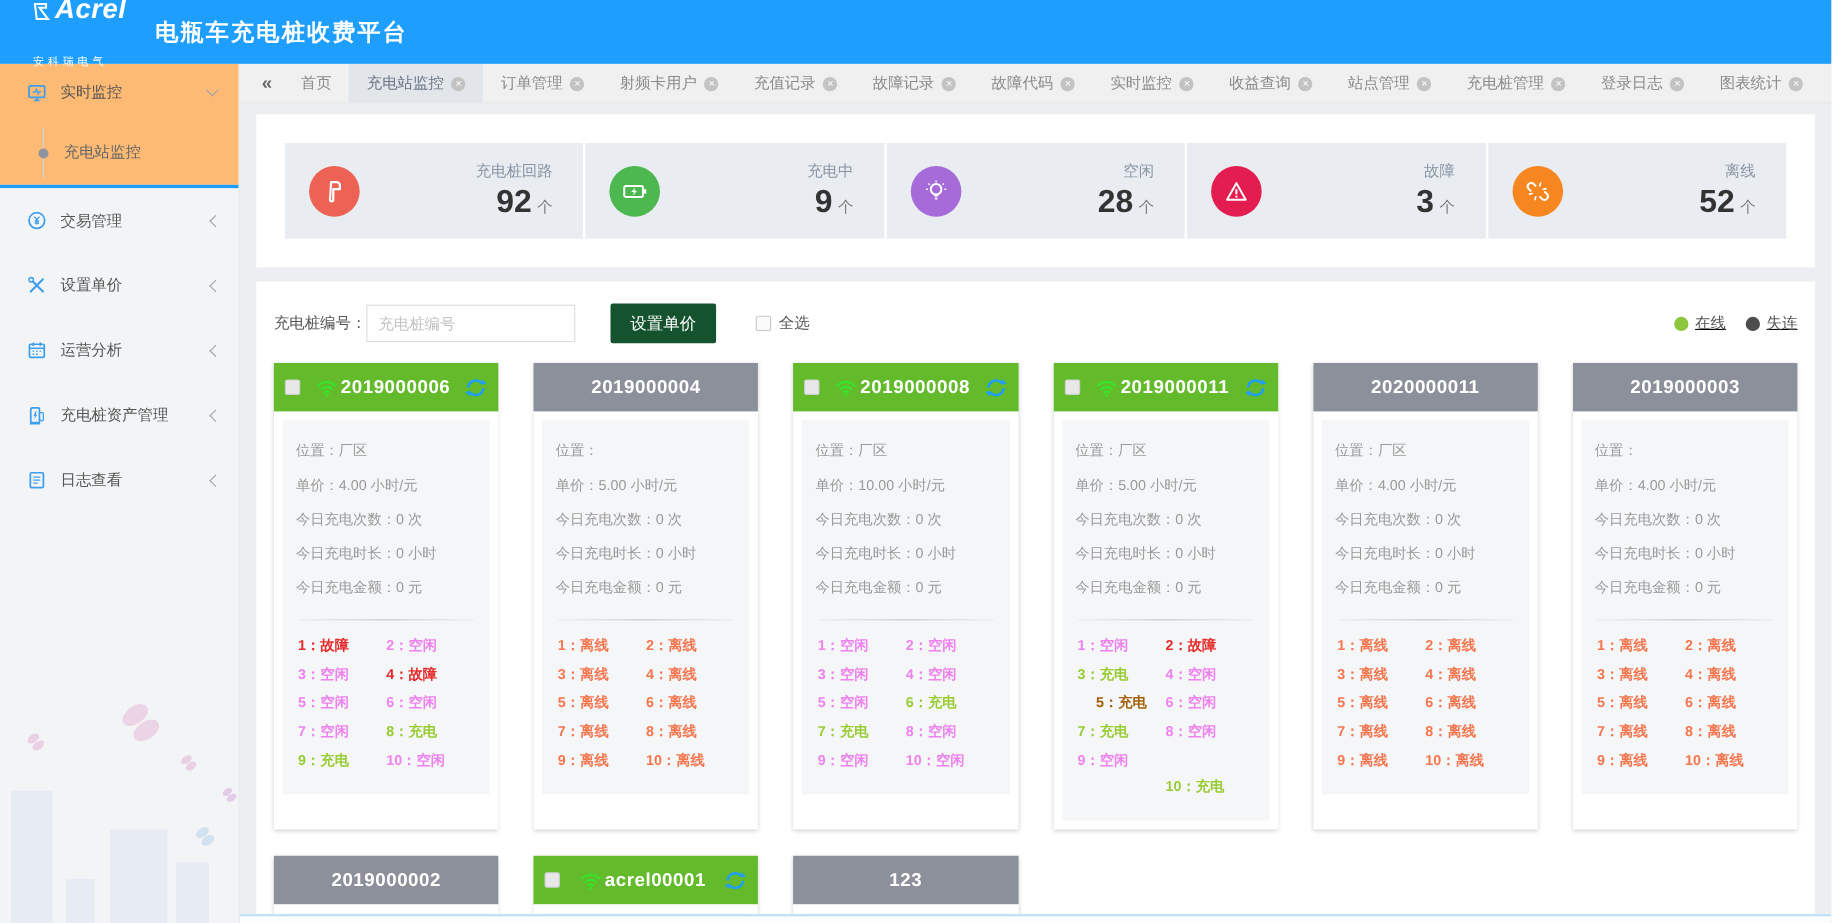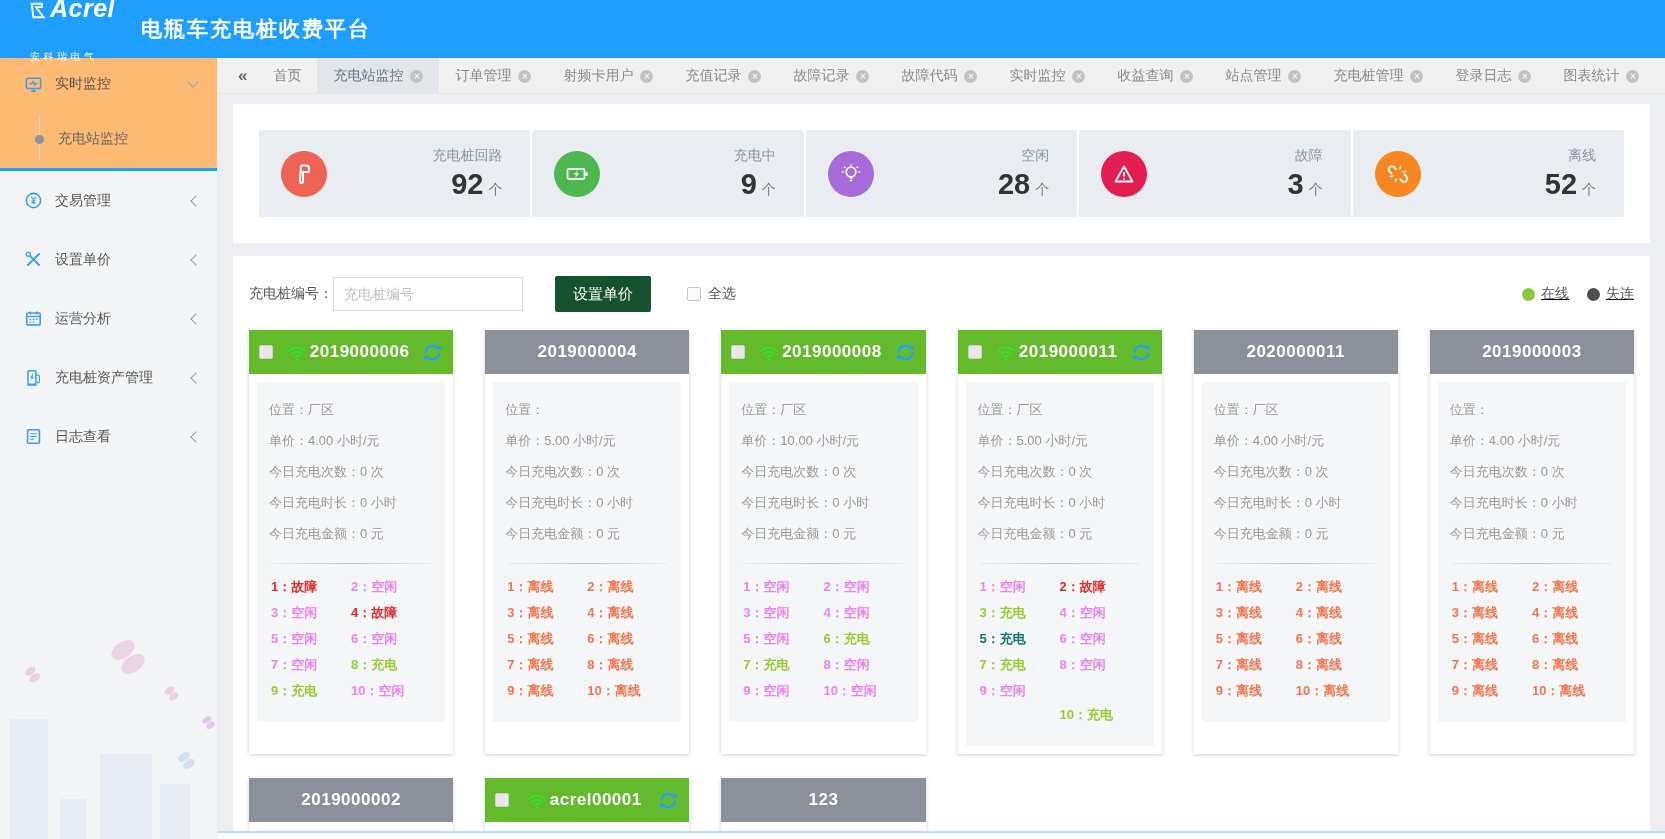--- a/index.html
+++ b/index.html
@@ -591,21 +591,21 @@
                   <div class="pile-ports">
 
                       <span class="port" style="color: rgb(238, 130, 238);">1：空闲</span>
 
                       <span class="port" style="color: rgb(230, 43, 43);">2：故障</span>
 
                       <span class="port" style="color: rgb(153, 204, 51);">3：充电</span>
 
                       <span class="port" style="color: rgb(238, 130, 238);">4：空闲</span>
 
-                      <span class="port" style="color: #0f766e;">5：充电</span>
+                      <span class="port" style="color: #a16207; text-align: center;">5：充电</span>
 
                       <span class="port" style="color: rgb(238, 130, 238);">6：空闲</span>
 
                       <span class="port" style="color: rgb(153, 204, 51);">7：充电</span>
 
                       <span class="port" style="color: rgb(238, 130, 238);">8：空闲</span>
 
                       <span class="port" style="color: rgb(238, 130, 238);">9：空闲</span>
 
                       <span class="port" style="color: rgb(153, 204, 51); margin-top: 24px;">10：充电</span>

